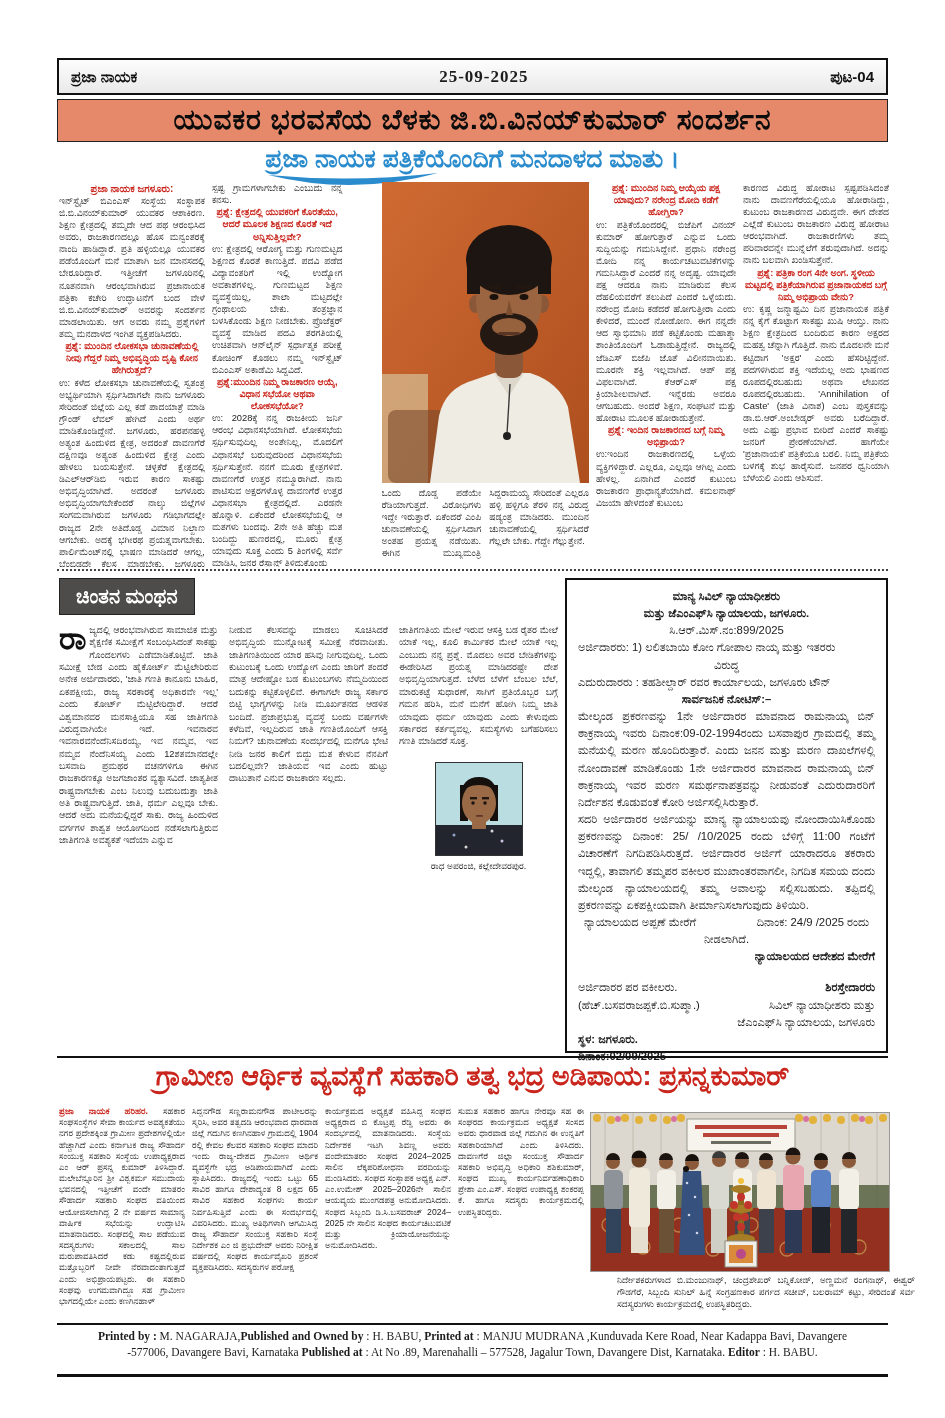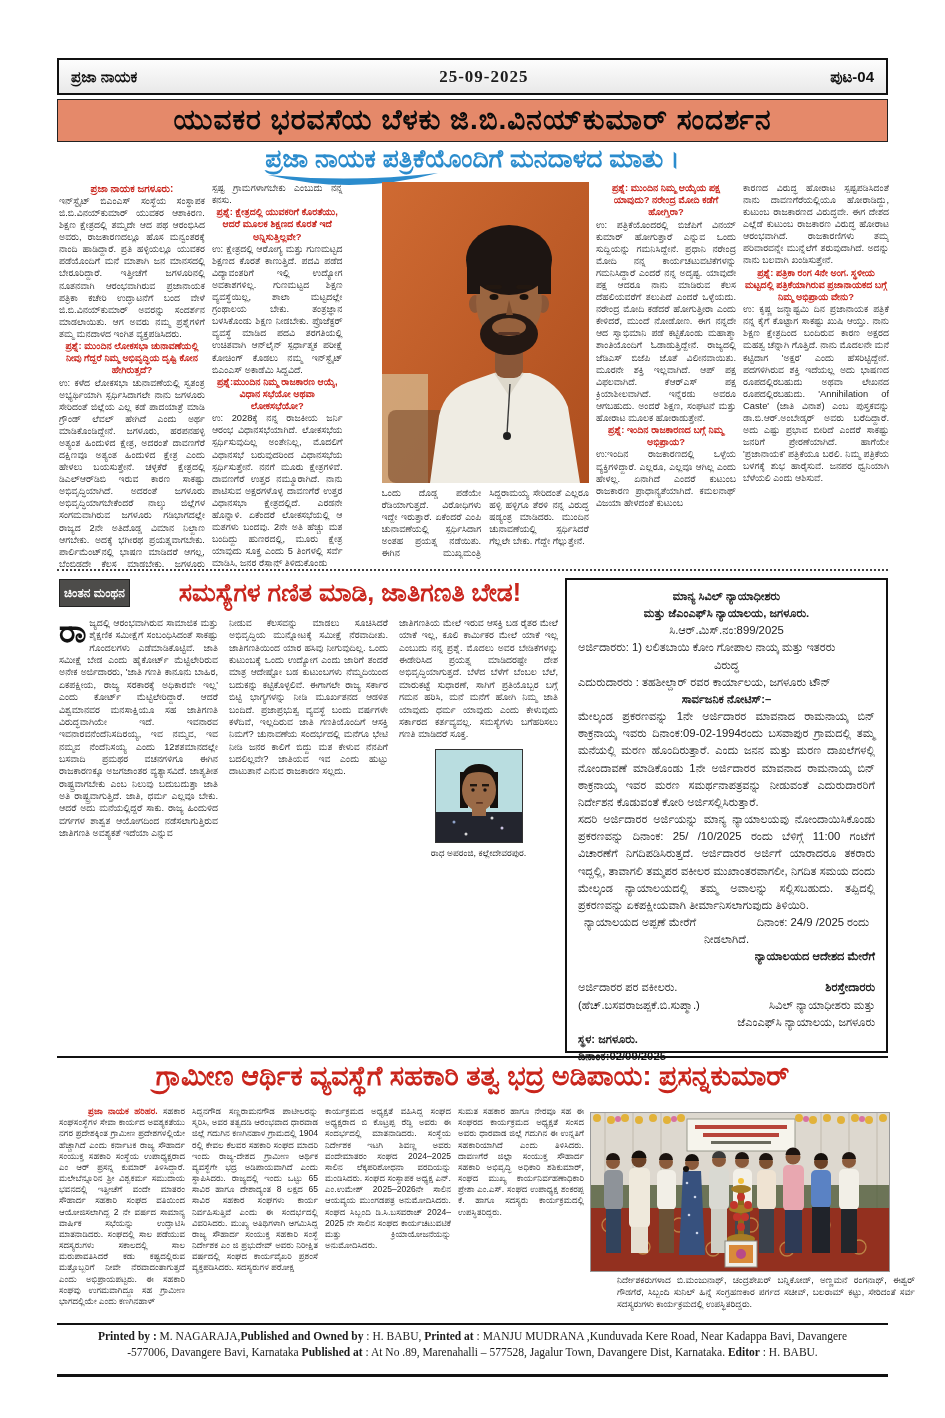--- a/index.html
+++ b/index.html
@@ -25,43 +25,43 @@
   .centercol{width:216px;display:flex;flex-direction:column;overflow:hidden;height:385px;margin-left:32px;}
   .iv-photo{width:216px;height:301px;flex:none;}
   .below-photo{margin-top:4px;column-count:2;column-gap:8px;font-size:9.3px;line-height:1.3;text-align:justify;overflow:hidden;}
   .dateline{color:#c9251c;font-weight:bold;text-align:center;font-size:10px;margin:0 0 2px 0;}
   .q{color:#c9251c;font-weight:bold;text-align:center;font-size:9.4px;line-height:1.3;margin:3px 0 2px 0;}
   .iv p,.op p{margin:0;}
   .dotted{position:absolute;left:57px;top:569px;width:831px;border-top:2px dotted #444;}
   
   .op{position:absolute;left:59px;top:578px;width:501px;}
   .op-head{display:flex;align-items:center;gap:10px;}
-  .kicker{background:#4d4c4a;color:#fff;font-weight:bold;font-size:12px;padding:6px 4px;border:1px solid #222;white-space:nowrap;}
+  .kicker{background:#4d4c4a;color:#fff;font-weight:bold;font-size:20px;padding:6px 16px;border:1px solid #222;white-space:nowrap;}
   .op-headline{color:#c9251c;font-weight:bold;font-size:25px;flex:1;text-align:center;white-space:nowrap;}
   .op-cols{display:flex;gap:11px;margin-top:9px;}
   .op-col{width:159px;font-size:9.3px;line-height:1.33;text-align:justify;overflow:hidden;height:432px;}
   .dropcap{float:left;font-size:31px;line-height:.85;font-weight:bold;margin:2px 3px 0 0;color:#111;}
-  .author-wrap{margin-top:8px;text-align:center;}
+  .author-wrap{margin-top:14px;text-align:center;}
   .author-photo{width:86px;height:92px;border:1px solid #333;}
   .author-caption{font-size:9px;margin-top:2px;color:#111;}
   
   .notice{position:absolute;left:565px;top:578px;width:323px;height:475px;box-sizing:border-box;
           border:2px solid #111;padding:8px 11px;font-size:11.3px;line-height:1.52;}
   .nc{text-align:center;} .nb{font-weight:bold;} .nj{text-align:justify;margin:0;}
   .n-order{display:flex;justify-content:space-between;padding:0 6px;}
   .n-sign{display:flex;justify-content:space-between;margin-top:14px;}
   .n-sign .right{text-align:right;}
   
   .rule{position:absolute;left:57px;top:1056px;width:831px;border-top:2px solid #111;}
   .coop-headline{position:absolute;left:57px;top:1061px;width:831px;text-align:center;
                  color:#c9251c;font-weight:bold;font-size:27px;white-space:nowrap;}
   .coop-body{position:absolute;left:59px;top:1106px;width:527px;height:212px;overflow:hidden;}
   .coop-cols{display:flex;gap:7px;}
   .coop-col{width:126px;font-size:8.6px;line-height:1.3;text-align:justify;overflow:hidden;height:212px;}
-  .coop-dl{color:#c9251c;font-weight:bold;font-size:8.6px;margin-left:29px;}
+  .coop-dl{color:#c9251c;font-weight:bold;font-size:8.6px;}
   .coop-photo{position:absolute;left:590px;top:1112px;width:298px;height:158px;border:1px solid #999;}
   .coop-caption{position:absolute;left:590px;top:1274px;width:298px;font-size:9px;line-height:1.35;text-align:justify;color:#111;margin-left:27px;}
   
   .footer{position:absolute;left:57px;top:1323px;width:831px;border-top:2px solid #111;border-bottom:3px solid #111;
           padding:4px 4px 14px;text-align:center;font-family:"Liberation Serif",serif;font-size:11.5px;line-height:1.35;box-sizing:border-box;}
   .fb{font-weight:bold;}
 </style>
 </head>
 <body>
 
@@ -139,21 +139,20 @@
       <p class="q">ಪ್ರಶ್ನೆ: ಪತ್ರಿಕಾ ರಂಗ 4ನೇ ಅಂಗ. ಸ್ಥಳೀಯ ಮಟ್ಟದಲ್ಲಿ ಪತ್ರಿಕೆಯಾಗಿರುವ ಪ್ರಜಾನಾಯಕದ ಬಗ್ಗೆ ನಿಮ್ಮ ಅಭಿಪ್ರಾಯ ವೇನು?</p>
       <p>ಉ: ಕೃಷ್ಣ ಜನ್ಮಾಷ್ಟಮಿ ದಿನ ಪ್ರಜಾನಾಯಕ ಪತ್ರಿಕೆ ನನ್ನ ಕೈಗೆ ಕೊಟ್ಟಾಗ ಸಾಕಷ್ಟು ಖುಷಿ ಆಯ್ತು. ನಾನು ಶಿಕ್ಷಣ ಕ್ಷೇತ್ರದಿಂದ ಬಂದಿರುವ ಕಾರಣ ಅಕ್ಷರದ ಮಹತ್ವ ಚೆನ್ನಾಗಿ ಗೊತ್ತಿದೆ. ನಾನು ಮೊದಲನೇ ಮನೆ ಕಟ್ಟಿದಾಗ 'ಅಕ್ಷರ' ಎಂದು ಹೆಸರಿಟ್ಟಿದ್ದೇನೆ. ಪದಗಳಿಗಿರುವ ಶಕ್ತಿ ಇದೆಯಲ್ಲ ಅದು ಭಾಷಣದ ರೂಪದಲ್ಲಿರಬಹುದು ಅಥವಾ ಲೇಖನದ ರೂಪದಲ್ಲಿರಬಹುದು. 'Annihilation of Caste' (ಜಾತಿ ವಿನಾಶ) ಎಂಬ ಪುಸ್ತಕವನ್ನು ಡಾ.ಬಿ.ಆರ್.ಅಂಬೇಡ್ಕರ್ ಅವರು ಬರೆದಿದ್ದಾರೆ. ಅದು ಎಷ್ಟು ಪ್ರಭಾವ ಬೀರಿದೆ ಎಂದರೆ ಸಾಕಷ್ಟು ಜನರಿಗೆ ಪ್ರೇರಣೆಯಾಗಿದೆ. ಹಾಗೆಯೇ 'ಪ್ರಜಾನಾಯಕ' ಪತ್ರಿಕೆಯೂ ಬರಲಿ. ನಿಮ್ಮ ಪತ್ರಿಕೆಯ ಬಳಗಕ್ಕೆ ಶುಭ ಹಾರೈಸುವೆ. ಜನಪರ ಧ್ವನಿಯಾಗಿ ಬೆಳೆಯಲಿ ಎಂದು ಆಶಿಸುವೆ.</p>
     </div>
   </div>
 
   <div class="dotted"></div>
 
   <div class="op">
     <div class="op-head">
       <span class="kicker">ಚಿಂತನ ಮಂಥನ</span>
-      <span class="op-headline">ಸಮಸ್ಯೆಗಳ ಗಣಿತ ಮಾಡಿ, ಜಾತಿಗಣತಿ ಬೇಡ!</span>
     </div>
     <div class="op-cols">
       <div class="op-col">
         <p><span class="dropcap">ರಾ</span><span>ಜ್ಯದಲ್ಲಿ ಆರಂಭವಾಗಿರುವ ಸಾಮಾಜಿಕ ಮತ್ತು ಶೈಕ್ಷಣಿಕ ಸಮೀಕ್ಷೆಗೆ ಸಂಬಂಧಿಸಿದಂತೆ ಸಾಕಷ್ಟು ಗೊಂದಲಗಳು ಎಡೆಮಾಡಿಕೊಟ್ಟಿವೆ. ಜಾತಿ ಸಮೀಕ್ಷೆ ಬೇಡ ಎಂದು ಹೈಕೋರ್ಟ್ ಮೆಟ್ಟಿಲೇರಿರುವ ಅನೇಕ ಅರ್ಜಿದಾರರು, 'ಜಾತಿ ಗಣತಿ ಕಾನೂನು ಬಾಹಿರ, ಏಕಪಕ್ಷೀಯ, ರಾಜ್ಯ ಸರಕಾರಕ್ಕೆ ಅಧಿಕಾರವೇ ಇಲ್ಲ' ಎಂದು ಕೋರ್ಟ್ ಮೆಟ್ಟಿಲೇರಿದ್ದಾರೆ. ಆದರೆ ವಿಶ್ವಮಾನವರ ಮನಸಾಕ್ಷಿಯೂ ಸಹ ಜಾತಿಗಣತಿ ವಿರುದ್ಧವಾಗಿಯೇ ಇದೆ. ಇವನಾರವ ಇವನಾರವನೆಂದೆನಿಸದಿರಯ್ಯ, ಇವ ನಮ್ಮವ, ಇವ ನಮ್ಮವ ನೆಂದೆನಿಸಯ್ಯ ಎಂದು 12ಶತಮಾನದಲ್ಲೇ ಬಸವಾದಿ ಪ್ರಮಥರ ವಚನಗಳಿಗೂ ಈಗಿನ ರಾಜಕಾರಣಕ್ಕೂ ಅಜಗಜಾಂತರ ವ್ಯತ್ಯಾಸವಿದೆ. ಜಾತ್ಯತೀತ ರಾಷ್ಟ್ರವಾಗಬೇಕು ಎಂಬ ನಿಲುವು ಬದುಬದುತ್ತಾ ಜಾತಿ ಅತಿ ರಾಷ್ಟ್ರವಾಗುತ್ತಿದೆ. ಜಾತಿ, ಧರ್ಮ ಎಲ್ಲವೂ ಬೇಕು. ಆದರೆ ಅದು ಮನೆಯಲ್ಲಿದ್ದರೆ ಸಾಕು. ರಾಜ್ಯ ಹಿಂದುಳಿದ ವರ್ಗಗಳ ಶಾಶ್ವತ ಆಯೋಗದಿಂದ ನಡೆಸಲಾಗುತ್ತಿರುವ ಜಾತಿಗಣತಿ ಅವಶ್ಯಕತೆ ಇದೆಯಾ ಎನ್ನುವ</span></p>
       </div>
       <div class="op-col">
         <p>ನೀಡುವ ಕೆಲಸವನ್ನು ಮಾಡಲು ಸೂಚಿಸಿದರೆ ಅಭಿವೃದ್ಧಿಯ ಮುನ್ನೋಟಕ್ಕೆ ಸಮೀಕ್ಷೆ ನೆರವಾದೀತು. ಜಾತಿಗಣತಿಯಿಂದ ಯಾರ ಹಸಿವು ನೀಗುವುದಿಲ್ಲ. ಒಂದು ಕುಟುಂಬಕ್ಕೆ ಒಂದು ಉದ್ಯೋಗ ಎಂದು ಜಾರಿಗೆ ತಂದರೆ ಮಾತ್ರ ಆದೇಷ್ಟೋ ಬಡ ಕುಟುಂಬಗಳು ನೆಮ್ಮದಿಯಿಂದ ಬದುಕನ್ನು ಕಟ್ಟಿಕೊಳ್ಳಲಿವೆ. ಈಗಾಗಲೇ ರಾಜ್ಯ ಸರ್ಕಾರ ಬಿಟ್ಟಿ ಭಾಗ್ಯಗಳನ್ನು ನೀಡಿ ಮೂರ್ಖತನದ ಆಡಳಿತ ಬಂದಿದೆ. ಪ್ರಜಾಪ್ರಭುತ್ವ ವ್ಯವಸ್ಥೆ ಬಂದು ವರ್ಷಗಳೇ ಕಳೆದಿವೆ, ಇಲ್ಲದಿರುವ ಜಾತಿ ಗಣತಿಯೊಂದಿಗೆ ಆಸಕ್ತಿ ನಿಮಗೆ? ಚುನಾವಣೆಯ ಸಂದರ್ಭದಲ್ಲಿ ಮನೆಗೂ ಭೇಟಿ ನೀಡಿ ಜನರ ಕಾಲಿಗೆ ಬಿದ್ದು ಮತ ಕೇಳುವ ನೆನಪಿಗೆ ಬದಲಿಲ್ಲವೇ? ಜಾತಿಯವ ಇವ ಎಂದು ಹುಟ್ಟು ದಾಟುತಾನೆ ಎನುವ ರಾಜಕಾರಣ ಸಲ್ಲದು.</p>
       </div>
       <div class="op-col">
         <p>ಜಾತಿಗಣತಿಯ ಮೇಲೆ ಇರುವ ಆಸಕ್ತಿ ಬಡ ರೈತರ ಮೇಲೆ ಯಾಕೆ ಇಲ್ಲ, ಕೂಲಿ ಕಾರ್ಮಿಕರ ಮೇಲೆ ಯಾಕೆ ಇಲ್ಲ ಎಂಬುದು ನನ್ನ ಪ್ರಶ್ನೆ. ಮೊದಲು ಅವರ ಬೇಡಿಕೆಗಳನ್ನು ಈಡೇರಿಸಿದ ಪ್ರಯತ್ನ ಮಾಡಿದರಷ್ಟೇ ದೇಶ ಅಭಿವೃದ್ಧಿಯಾಗುತ್ತದೆ. ಬೆಳೆದ ಬೆಳೆಗೆ ಬೆಂಬಲ ಬೆಲೆ, ಮಾರುಕಟ್ಟೆ ಸುಧಾರಣೆ, ಸಾಗಿಗೆ ಪ್ರತಿಯೊಬ್ಬರ ಬಗ್ಗೆ ಗಮನ ಹರಿಸಿ, ಮನೆ ಮನೆಗೆ ಹೋಗಿ ನಿಮ್ಮ ಜಾತಿ ಯಾವುದು ಧರ್ಮ ಯಾವುದು ಎಂದು ಕೇಳುವುದು ಸರ್ಕಾರದ ಕರ್ತವ್ಯವಲ್ಲ. ಸಮಸ್ಯೆಗಳು ಬಗೆಹರಿಸಲು ಗಣತಿ ಮಾಡಿದರೆ ಸೂಕ್ತ.</p>

